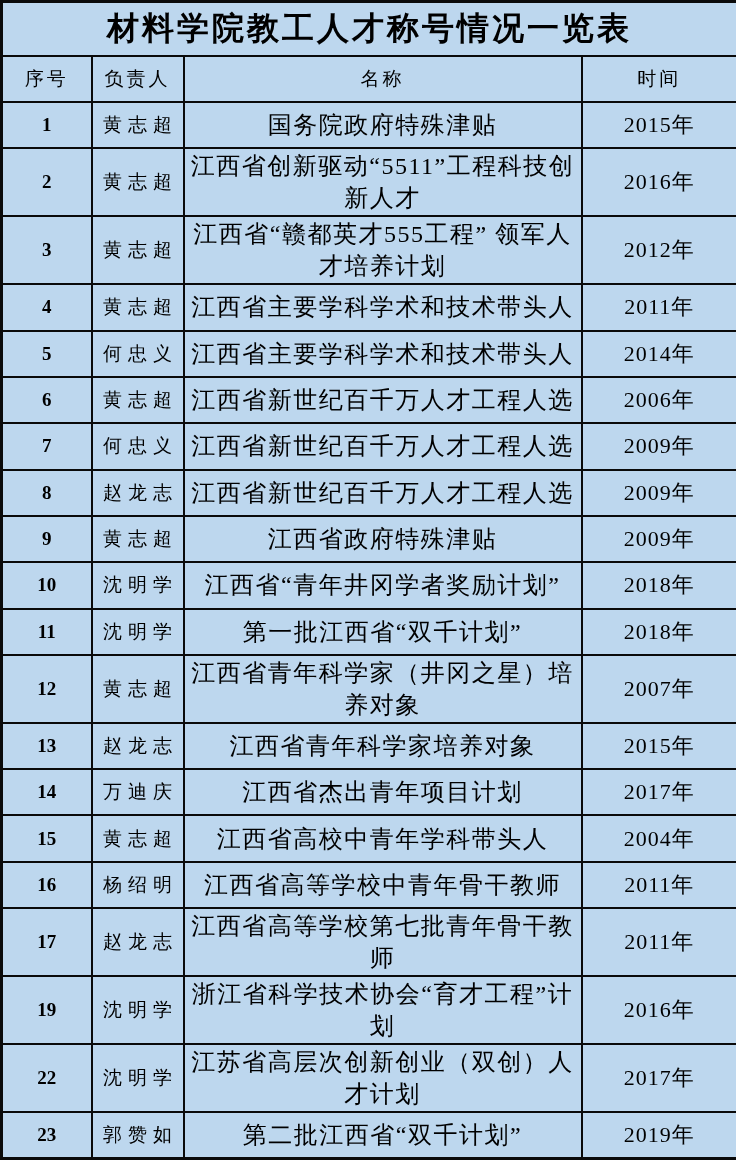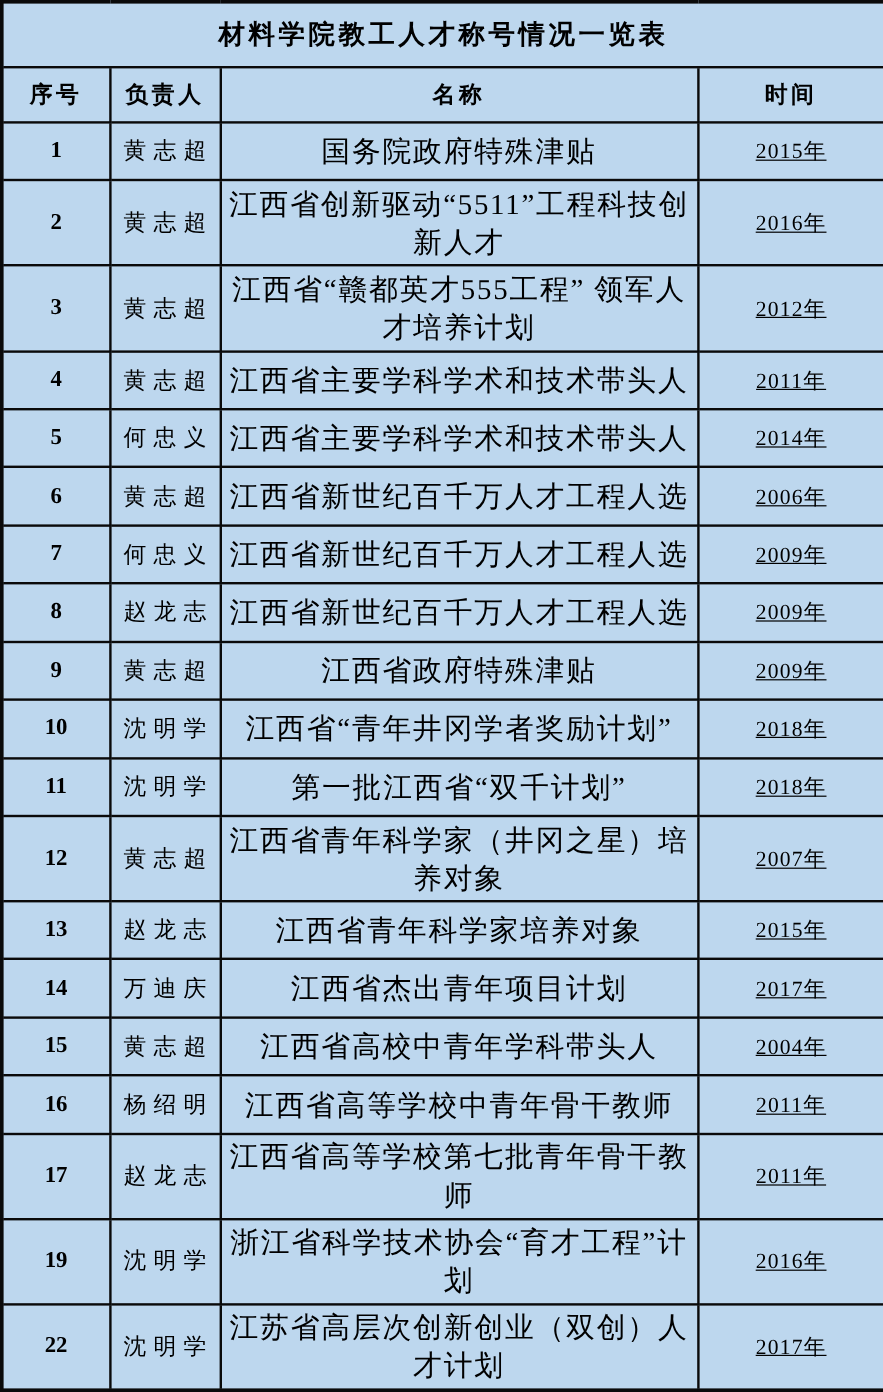--- a/index.html
+++ b/index.html
@@ -20,35 +20,35 @@
   td,th{
     border:2px solid #0a0a0a;
     text-align:center;
     vertical-align:middle;
     padding:0 2px;
     overflow:hidden;
     background:#bdd7ee;
   }
   .title-row td{
     height:52px;
-    font-size:22px;
+    font-size:32px;
     font-weight:bold;
     letter-spacing:3px;
   }
   .header-row th{
     height:44px;
     font-size:19px;
-    font-weight:bold;
+    font-weight:normal;
     letter-spacing:3px;
   }
   tbody tr.data-row{height:45px;}
   td.c-index{font-size:19px;font-weight:bold;}
   td.c-person{font-size:19px;font-weight:normal;letter-spacing:6px;text-indent:6px;text-align:center;}
   td.c-name{font-size:24px;letter-spacing:1.5px;margin-left:17px;}
-  td.c-time{font-size:18px;letter-spacing:1px;text-decoration:underline;}
+  td.c-time{font-size:22px;letter-spacing:1px;}
 </style>
 </head>
 <body>
 
 <div class="page">
   <table class="talent-table">
     <colgroup>
       <col style="width:90px">
       <col style="width:92px">
       <col style="width:398px">
@@ -173,15 +173,21 @@
           <td class="c-person">沈明学</td>
           <td class="c-name">浙江省科学技术协会“育才工程”计划</td>
           <td class="c-time">2016年</td>
         </tr>
         <tr class="data-row">
           <td class="c-index">22</td>
           <td class="c-person">沈明学</td>
           <td class="c-name">江苏省高层次创新创业（双创）人才计划</td>
           <td class="c-time">2017年</td>
         </tr>
+        <tr class="data-row">
+          <td class="c-index">23</td>
+          <td class="c-person">郭赞如</td>
+          <td class="c-name">第二批江西省“双千计划”</td>
+          <td class="c-time">2019年</td>
+        </tr>
       </tbody>
   </table>
 </div>
 
 </body></html>

